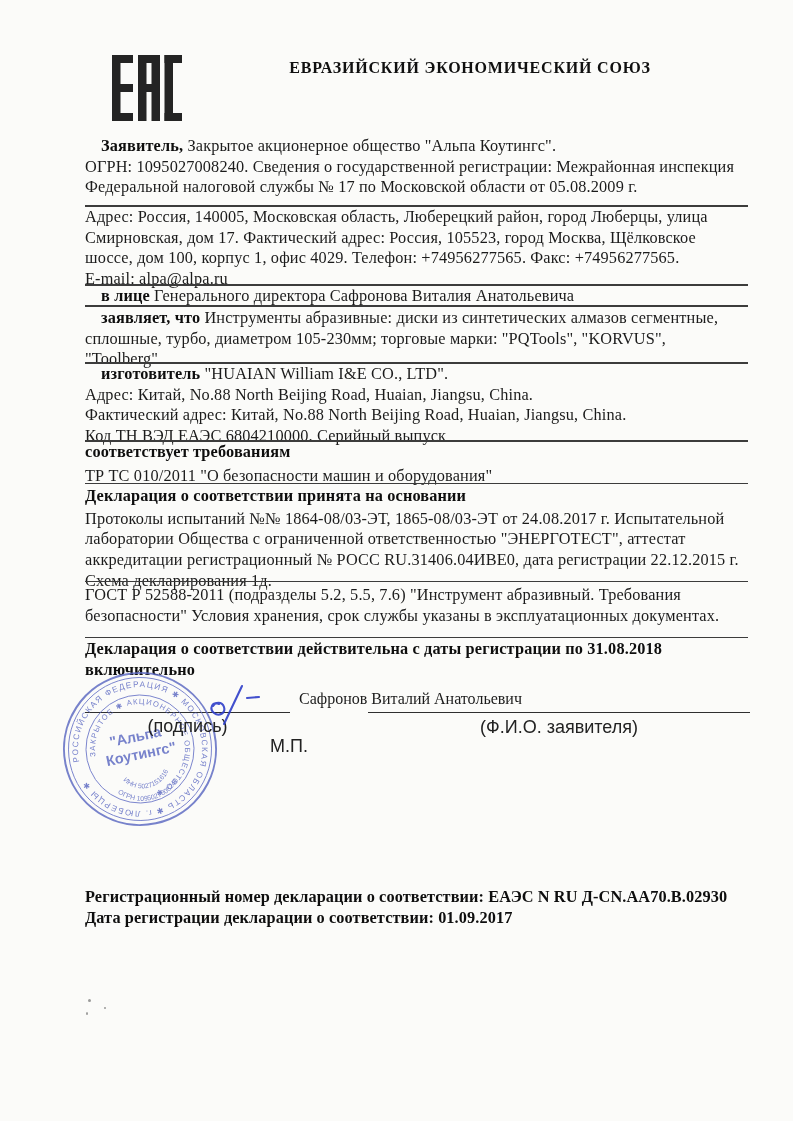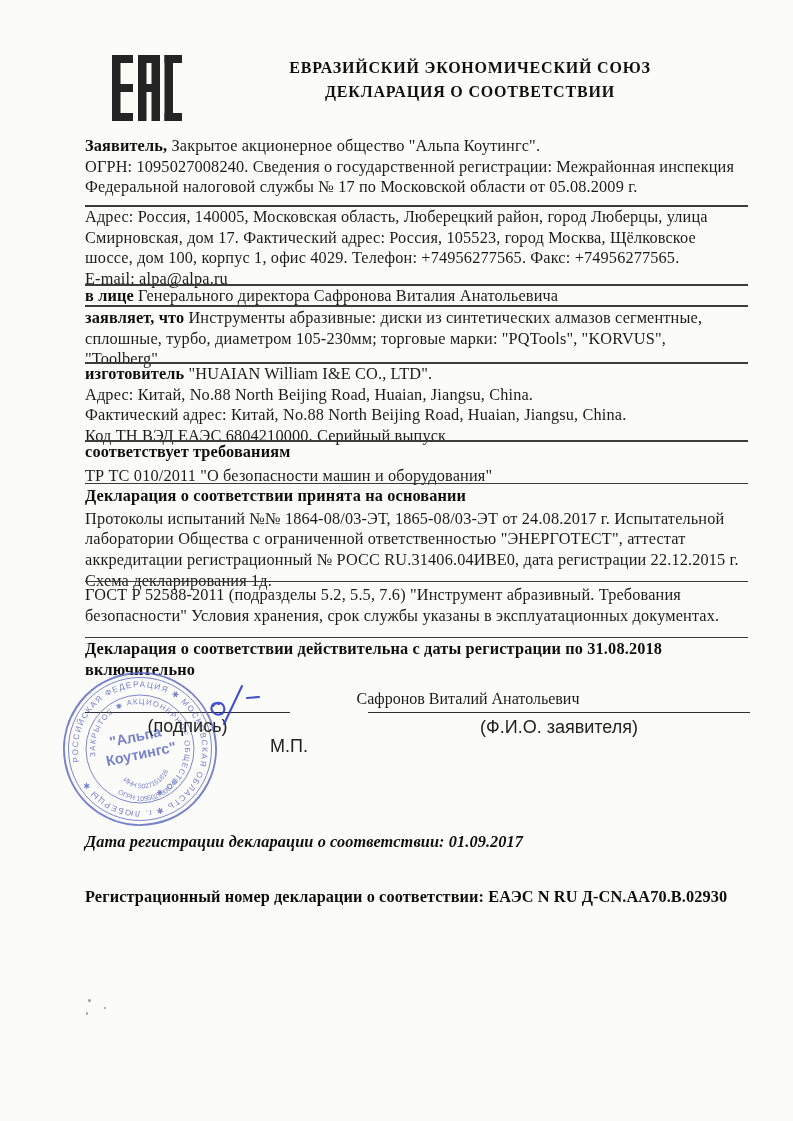--- a/index.html
+++ b/index.html
@@ -18,42 +18,42 @@
     left:190px;top:56px;width:560px;
     text-align:center;font-weight:bold;font-size:16px;line-height:23.5px;
     letter-spacing:0.8px;color:#101010;
   }
   
   .sec{
     left:85px;width:663px;
     font-size:16.3px;line-height:20.7px;letter-spacing:0.15px;
   }
   .sec .txt{white-space:pre-wrap;}
-  .sec b{font-weight:bold;color:#0e0e0e;}
+  .sec b{font-weight:bold;color:#0e0e0e;margin-left:16px;}
   .rule{left:85px;width:663px;border-top:2px solid #3c3c3c;height:0;}
   .rule.thin{border-top-width:1.5px;}
   .heading{font-weight:bold;color:#0e0e0e;}
   .gap-body{margin-top:3px;}
   .boldsec{font-weight:bold;color:#0e0e0e;}
   
   .sigline{border-top:1.2px solid #2f2f2f;height:0;}
   .sigline-left{left:85px;top:712px;width:205px;}
   .sigline-right{left:368px;top:712px;width:382px;}
-  .sig-name{left:277px;top:690px;width:382px;text-align:center;font-size:16px;color:#1b1b1b;}
+  .sig-name{left:299px;top:690px;width:382px;font-size:16px;color:#1b1b1b;}
   .caption{font-family:"Liberation Sans", sans-serif;font-size:18px;color:#222;}
   .cap-sign{left:85px;top:716px;width:205px;text-align:center;z-index:4;}
   .cap-fio{left:368px;top:717px;width:382px;text-align:center;}
   .cap-mp{left:270px;top:736px;z-index:4;}
   
   .stamp{left:50px;top:659px;width:180px;height:180px;opacity:0.82;z-index:3;}
   .sign-ink{left:203px;top:678px;width:64px;height:52px;z-index:5;opacity:0.9;}
   
   .footer-line{left:85px;width:680px;font-weight:bold;font-size:16.3px;color:#0e0e0e;letter-spacing:0.1px;}
   .f1{top:843px;margin-top:44px;}
-  .f2{top:832px;font-style:italic;}
+  .f2{top:908px;}
   
   .speck{background:rgba(60,60,60,0.5);border-radius:50%;}
 </style>
 </head>
 <body>
 
 <svg class="abs eac-logo" viewBox="0 0 70 66">
   <g fill="#242424">
 
     <rect x="0" y="0" width="8.5" height="66"></rect>
@@ -67,21 +67,20 @@
     <rect x="26" y="29" width="22" height="8"></rect>
 
     <rect x="52.5" y="0" width="8.5" height="66"></rect>
     <rect x="52.5" y="0" width="17.5" height="8"></rect>
     <rect x="52.5" y="58" width="17.5" height="8"></rect>
   </g>
 </svg>
 
 <div class="abs title">
   <div>ЕВРАЗИЙСКИЙ ЭКОНОМИЧЕСКИЙ СОЮЗ</div>
-  <div>ДЕКЛАРАЦИЯ О СООТВЕТСТВИИ</div>
 </div>
 
 <div class="abs sec" style="top:136px;">
   <b>Заявитель,</b><span class="txt"> Закрытое акционерное общество "Альпа Коутингс".
 ОГРН: 1095027008240. Сведения о государственной регистрации: Межрайонная инспекция
 Федеральной налоговой службы № 17 по Московской области от 05.08.2009 г.</span>
 </div>
 <div class="abs rule" style="top:205px;"></div>
 
 <div class="abs sec" style="top:207px;">

